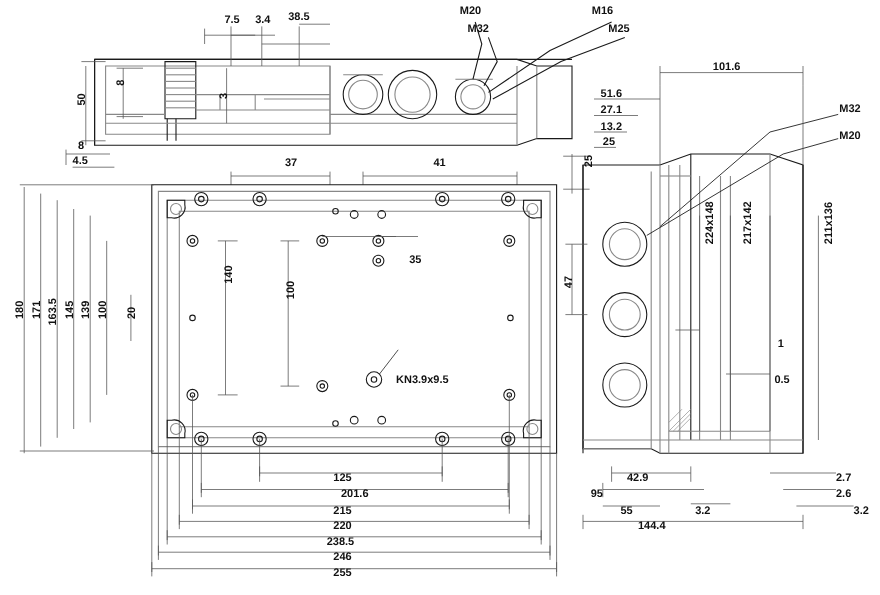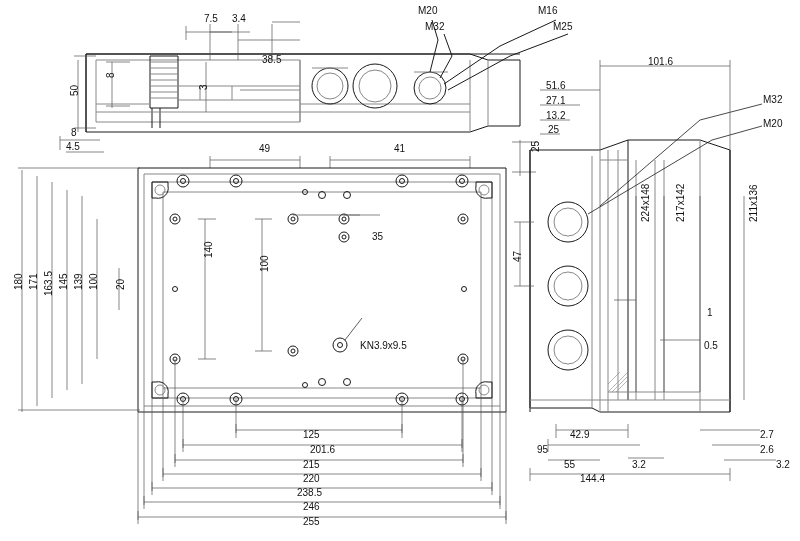--- a/index.html
+++ b/index.html
@@ -1,18 +1,18 @@
 <!DOCTYPE html>
 <html><head>
 <meta charset="utf-8">
 <style>
   html,body{margin:0;padding:0;background:#ffffff;}
   body{width:800px;height:541px;position:relative;overflow:hidden;
        font-family:"Liberation Sans", sans-serif;color:#1a1a1a;}
-  #sheet{position:absolute;left:0;top:0;width:800px;height:381px;}
+  #sheet{position:absolute;left:0;top:0;width:800px;height:381px;font-weight:bold;}
   svg{position:absolute;left:0;top:0;width:800px;height:541px;}
   .lbl{position:absolute;font-size:10px;line-height:10px;color:#111;white-space:nowrap;}
   .lbl.v{transform-origin:0 0;transform:rotate(-90deg);}
 </style>
 </head>
 <body>
 
 <div id="sheet">
 
 <svg viewBox="0 0 800 541">
@@ -281,27 +281,27 @@
       <path d="M628 458 H664"></path>
       <path d="M700 430 H760"></path>
       <path d="M712 445 H760"></path>
       <path d="M724 460 H776"></path>
     </g>
   </g>
 </svg>
 
 <span class="lbl" style="left:204px;top:14px;">7.5</span>
 <span class="lbl" style="left:232px;top:14px;">3.4</span>
-<span class="lbl" style="left:262px;top:11px;margin-top:44px;">38.5</span>
+<span class="lbl" style="left:262px;top:11px;">38.5</span>
 <span class="lbl v" style="left:106px;top:78px;">8</span>
 <span class="lbl v" style="left:70px;top:96px;">50</span>
 <span class="lbl v" style="left:199px;top:90px;">3</span>
 <span class="lbl" style="left:71px;top:128px;">8</span>
 <span class="lbl" style="left:66px;top:142px;">4.5</span>
-<span class="lbl" style="left:259px;top:144px;">49</span>
+<span class="lbl" style="left:259px;top:144px;">37</span>
 <span class="lbl" style="left:394px;top:144px;">41</span>
 <span class="lbl v" style="left:531px;top:152px;">25</span>
 <span class="lbl" style="left:418px;top:6px;">M20</span>
 <span class="lbl" style="left:425px;top:22px;">M32</span>
 <span class="lbl" style="left:538px;top:6px;">M16</span>
 <span class="lbl" style="left:553px;top:22px;">M25</span>
 
 <span class="lbl v" style="left:14px;top:290px;">180</span>
 <span class="lbl v" style="left:29px;top:290px;">171</span>
 <span class="lbl v" style="left:44px;top:296px;">163.5</span>

